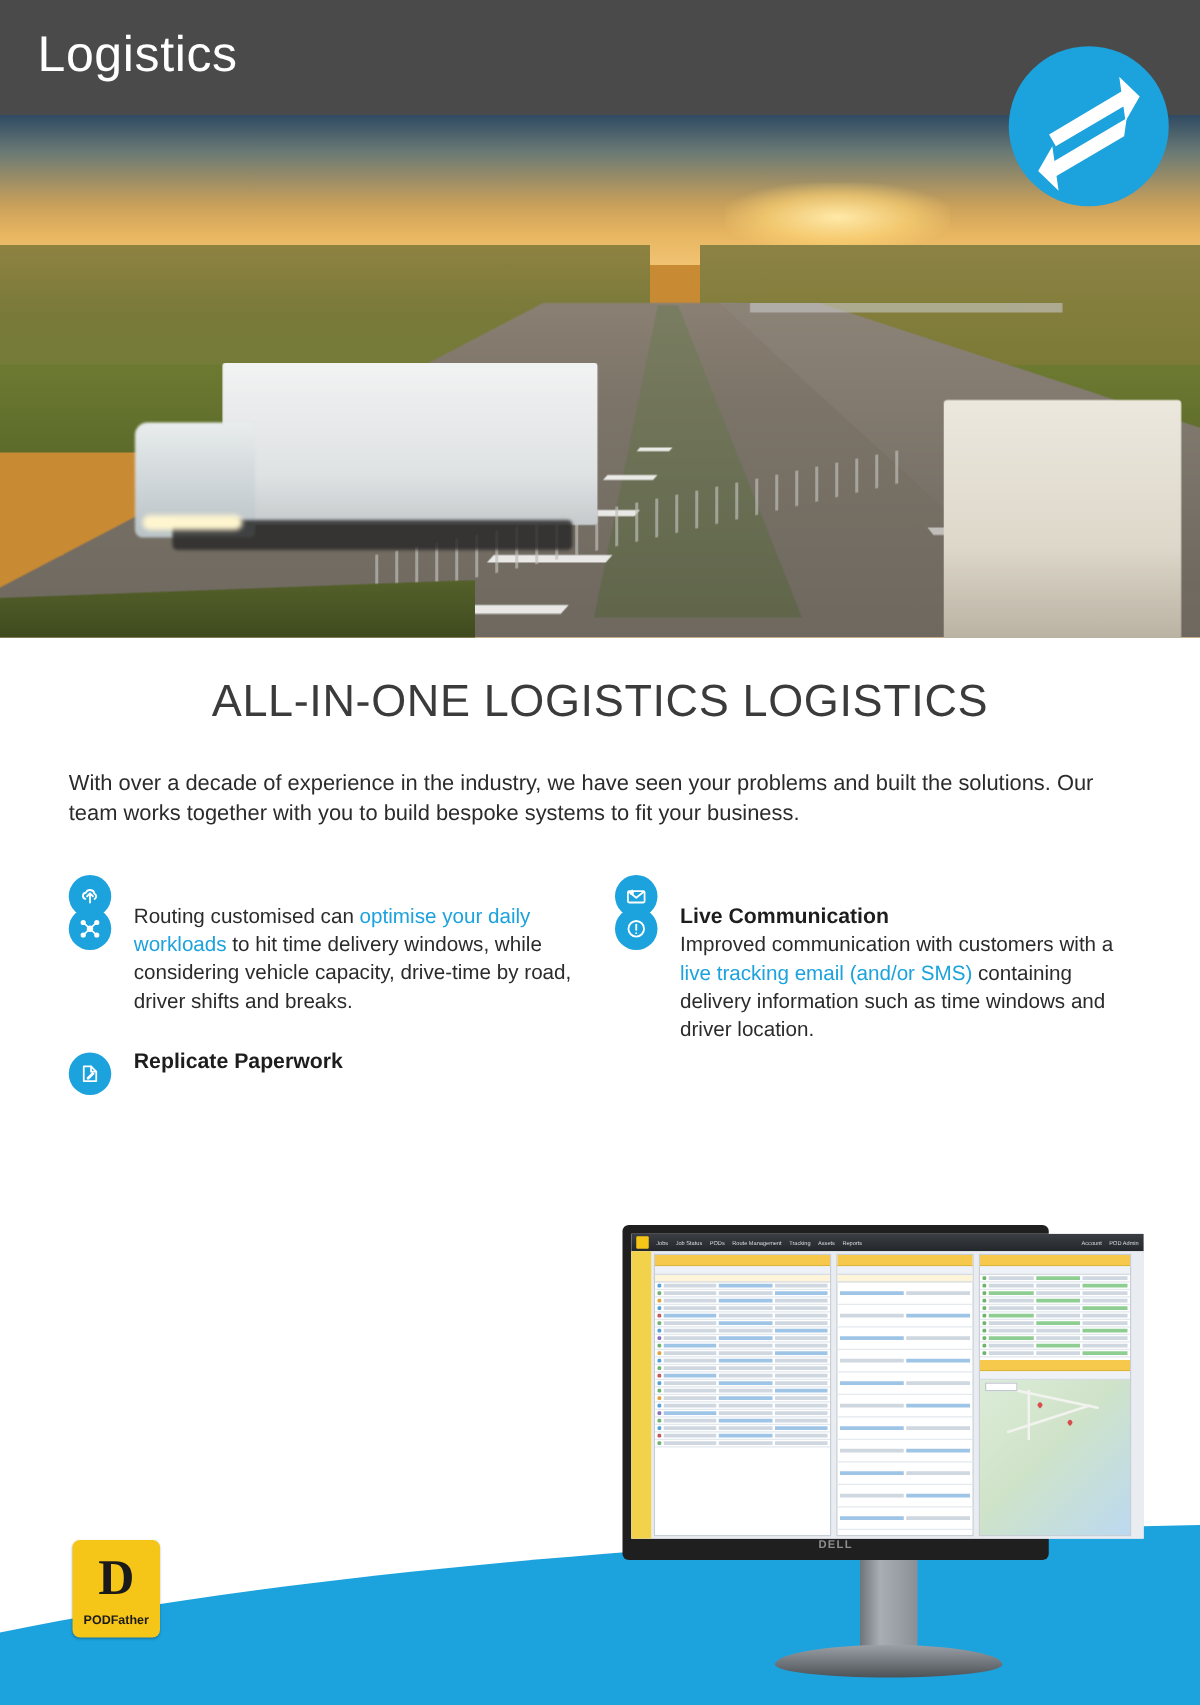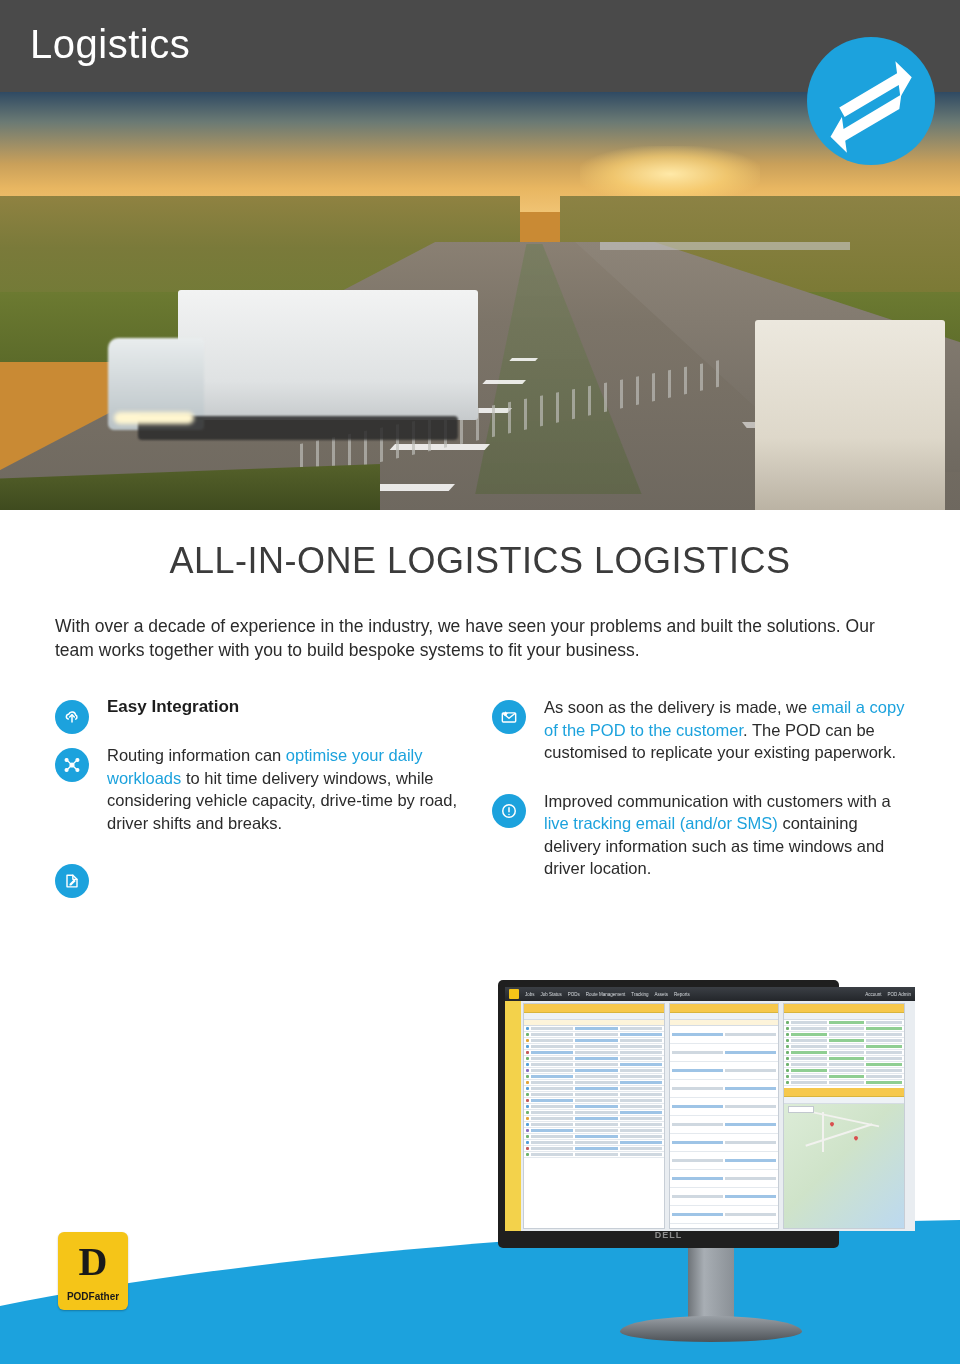--- a/index.html
+++ b/index.html
@@ -350,69 +350,69 @@
 
   <div class="feature">
     <div class="ficon">
       <svg width="20" height="20" viewBox="0 0 24 24" fill="none" stroke="#fff" stroke-width="1.8" stroke-linecap="round" stroke-linejoin="round">
         <circle cx="12" cy="12" r="9" stroke="none" fill="none"></circle>
         <path d="M7.5 14.5a3 3 0 0 1 .6-5.9 4.3 4.3 0 0 1 8.2 1 2.8 2.8 0 0 1 .2 5" fill="none"></path>
         <path d="M12 18V9.5"></path>
           <path d="M9.2 12 12 9.2 14.8 12"></path>
       </svg>
     </div>
-    <h3>Easy Integration</h3>
   </div>
 
   <div class="feature">
     <div class="ficon">
       <svg width="20" height="20" viewBox="0 0 24 24" stroke="#fff" stroke-width="1.6" fill="#fff">
         <circle cx="12" cy="12" r="2.3"></circle>
         <circle cx="5.5" cy="6" r="1.7"></circle>
           <circle cx="18.5" cy="6" r="1.7"></circle>
         <circle cx="5.5" cy="18" r="1.7"></circle>
           <circle cx="18.5" cy="18" r="1.7"></circle>
         <path d="M7 7.3 10.3 10.4M16.9 7.3 13.6 10.4M7 16.7 10.3 13.6M16.9 16.7 13.6 13.6" stroke-linecap="round"></path>
       </svg>
     </div>
-    <p><span>Routing information can </span><span class="hl">optimise your daily workloads</span><span> to hit time delivery windows, while considering vehicle capacity, drive-time by road, driver shifts and breaks.</span></p>
+    <p><span>Routing customised can </span><span class="hl">optimise your daily workloads</span><span> to hit time delivery windows, while considering vehicle capacity, drive-time by road, driver shifts and breaks.</span></p>
   </div>
 
   <div class="feature">
     <div class="ficon">
       <svg width="20" height="20" viewBox="0 0 24 24" fill="none" stroke="#fff" stroke-width="1.7" stroke-linecap="round" stroke-linejoin="round">
         <path d="M6 5h7l5 5v9H6z"></path>
         <path d="M13 5v5h5"></path>
         <path d="M9 15.5 14.5 10l2 2L11 17.5H9z" fill="#fff" stroke="none"></path>
       </svg>
     </div>
+    <h3>Replicate Paperwork</h3>
   </div>
 </div>
 
 <div class="col-right">
 
   <div class="feature">
     <div class="ficon">
       <svg width="20" height="20" viewBox="0 0 24 24" fill="none" stroke="#fff" stroke-width="1.7" stroke-linejoin="round">
         <rect x="4" y="7" width="16" height="11" rx="1.2"></rect>
         <path d="M4.5 7.5 12 13.5 19.5 7.5"></path>
         <polygon points="8,5 8.9,7 11,7.2 9.4,8.6 9.9,10.7 8,9.6 6.1,10.7 6.6,8.6 5,7.2 7.1,7" fill="#fff" stroke="none"></polygon>
       </svg>
     </div>
-    <p><span>As soon as the delivery is made, we </span><span class="hl">email a copy of the POD to the customer</span><span>. The POD can be customised to replicate your existing paperwork.</span></p>
   </div>
 
   <div class="feature">
     <div class="ficon">
       <svg width="20" height="20" viewBox="0 0 24 24" fill="none" stroke="#fff" stroke-width="1.8" stroke-linecap="round">
         <circle cx="12" cy="12" r="7.5"></circle>
         <path d="M12 8v5"></path>
           <circle cx="12" cy="16.2" r="0.9" fill="#fff" stroke="none"></circle>
       </svg>
     </div>
+    <h3>Live Communication</h3>
     <p><span>Improved communication with customers with a </span><span class="hl">live tracking email (and/or SMS)</span><span> containing delivery information such as time windows and driver location.</span></p>
   </div>
 </div>
 
 <div class="swoosh">
   <svg width="960" height="200" viewBox="0 0 960 200">
     <path d="M0,200 L0,142 C240,92 620,62 960,56 L960,200 Z" fill="#1ca2dd"></path>
   </svg>
 </div>
 

